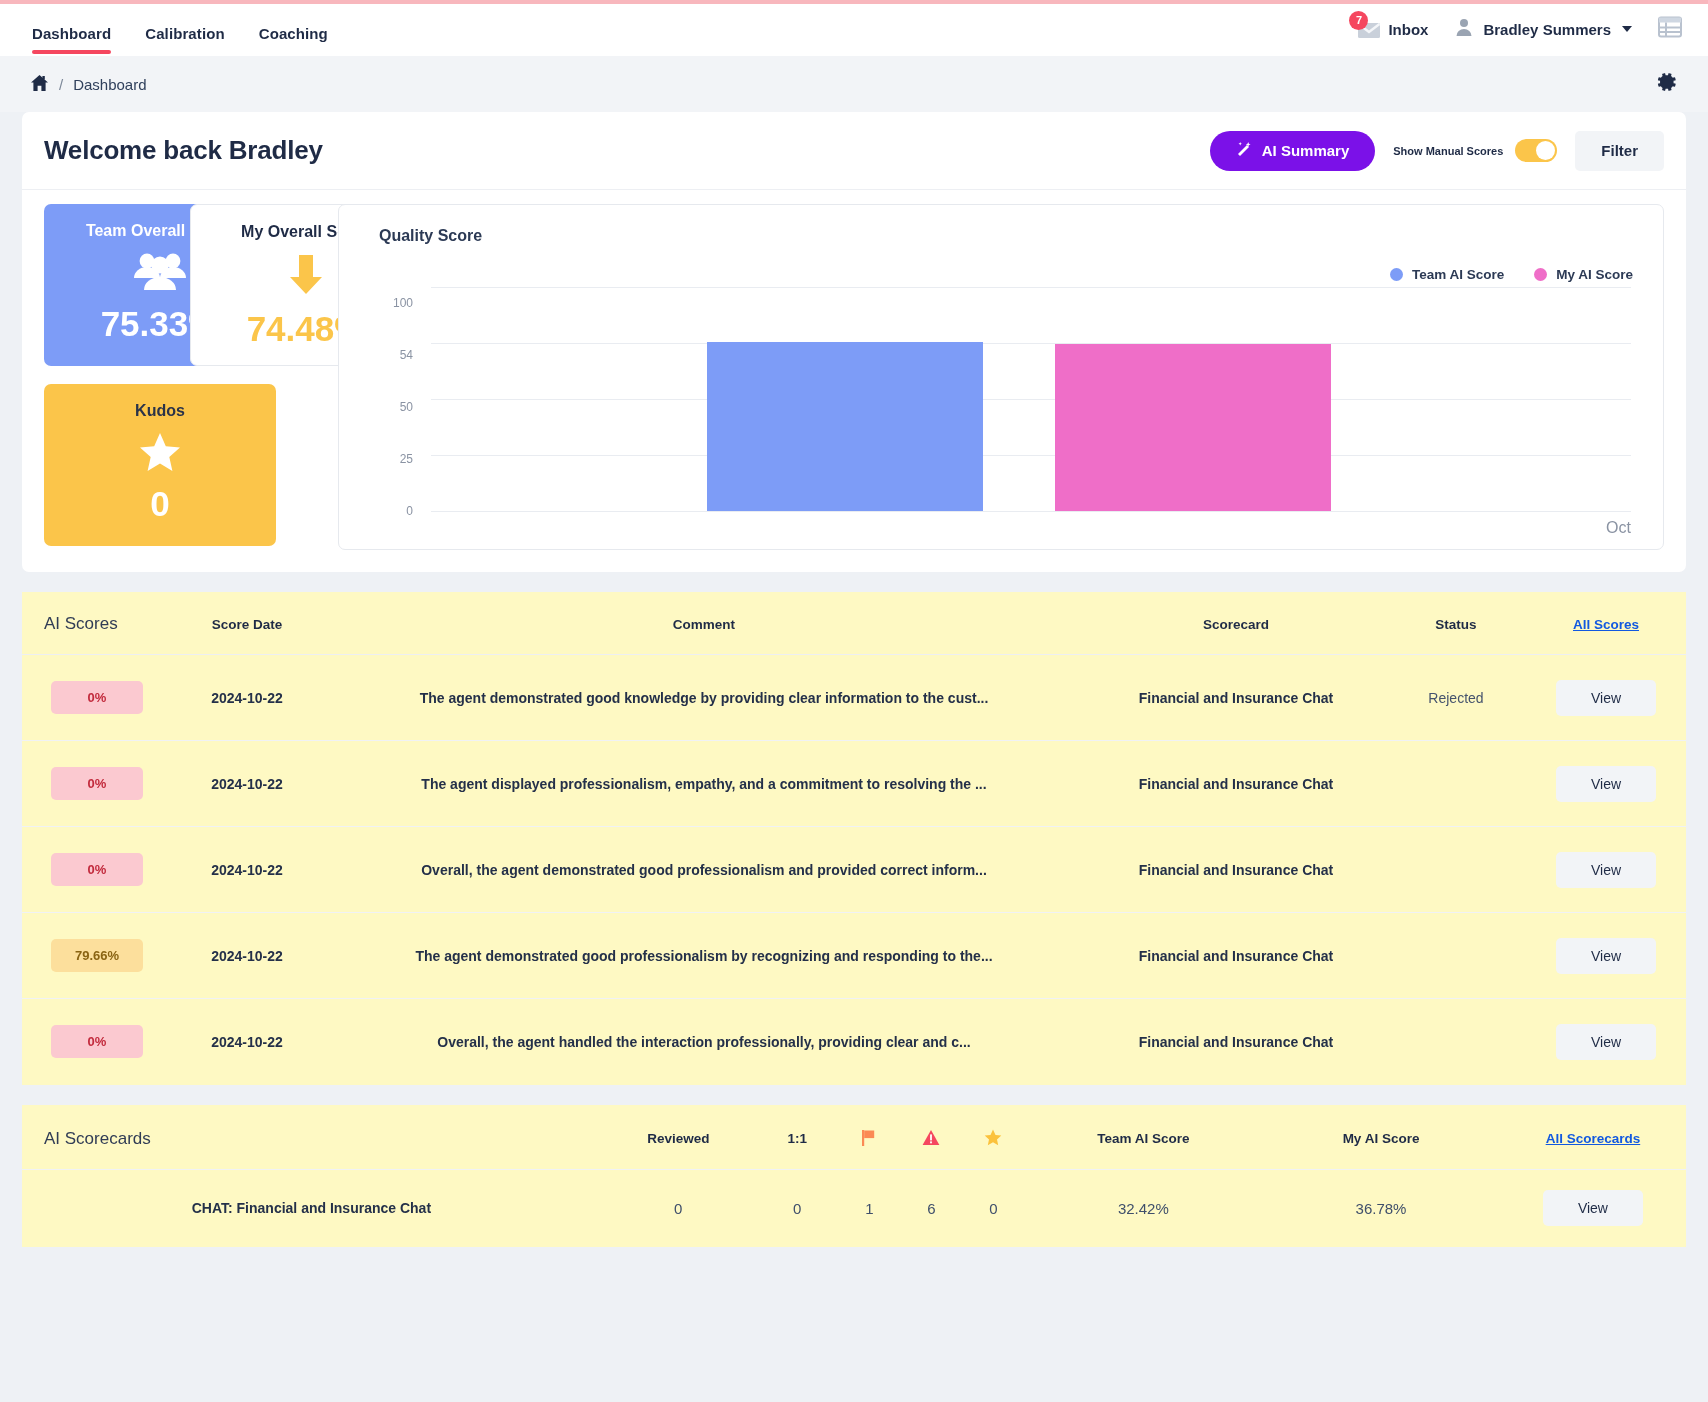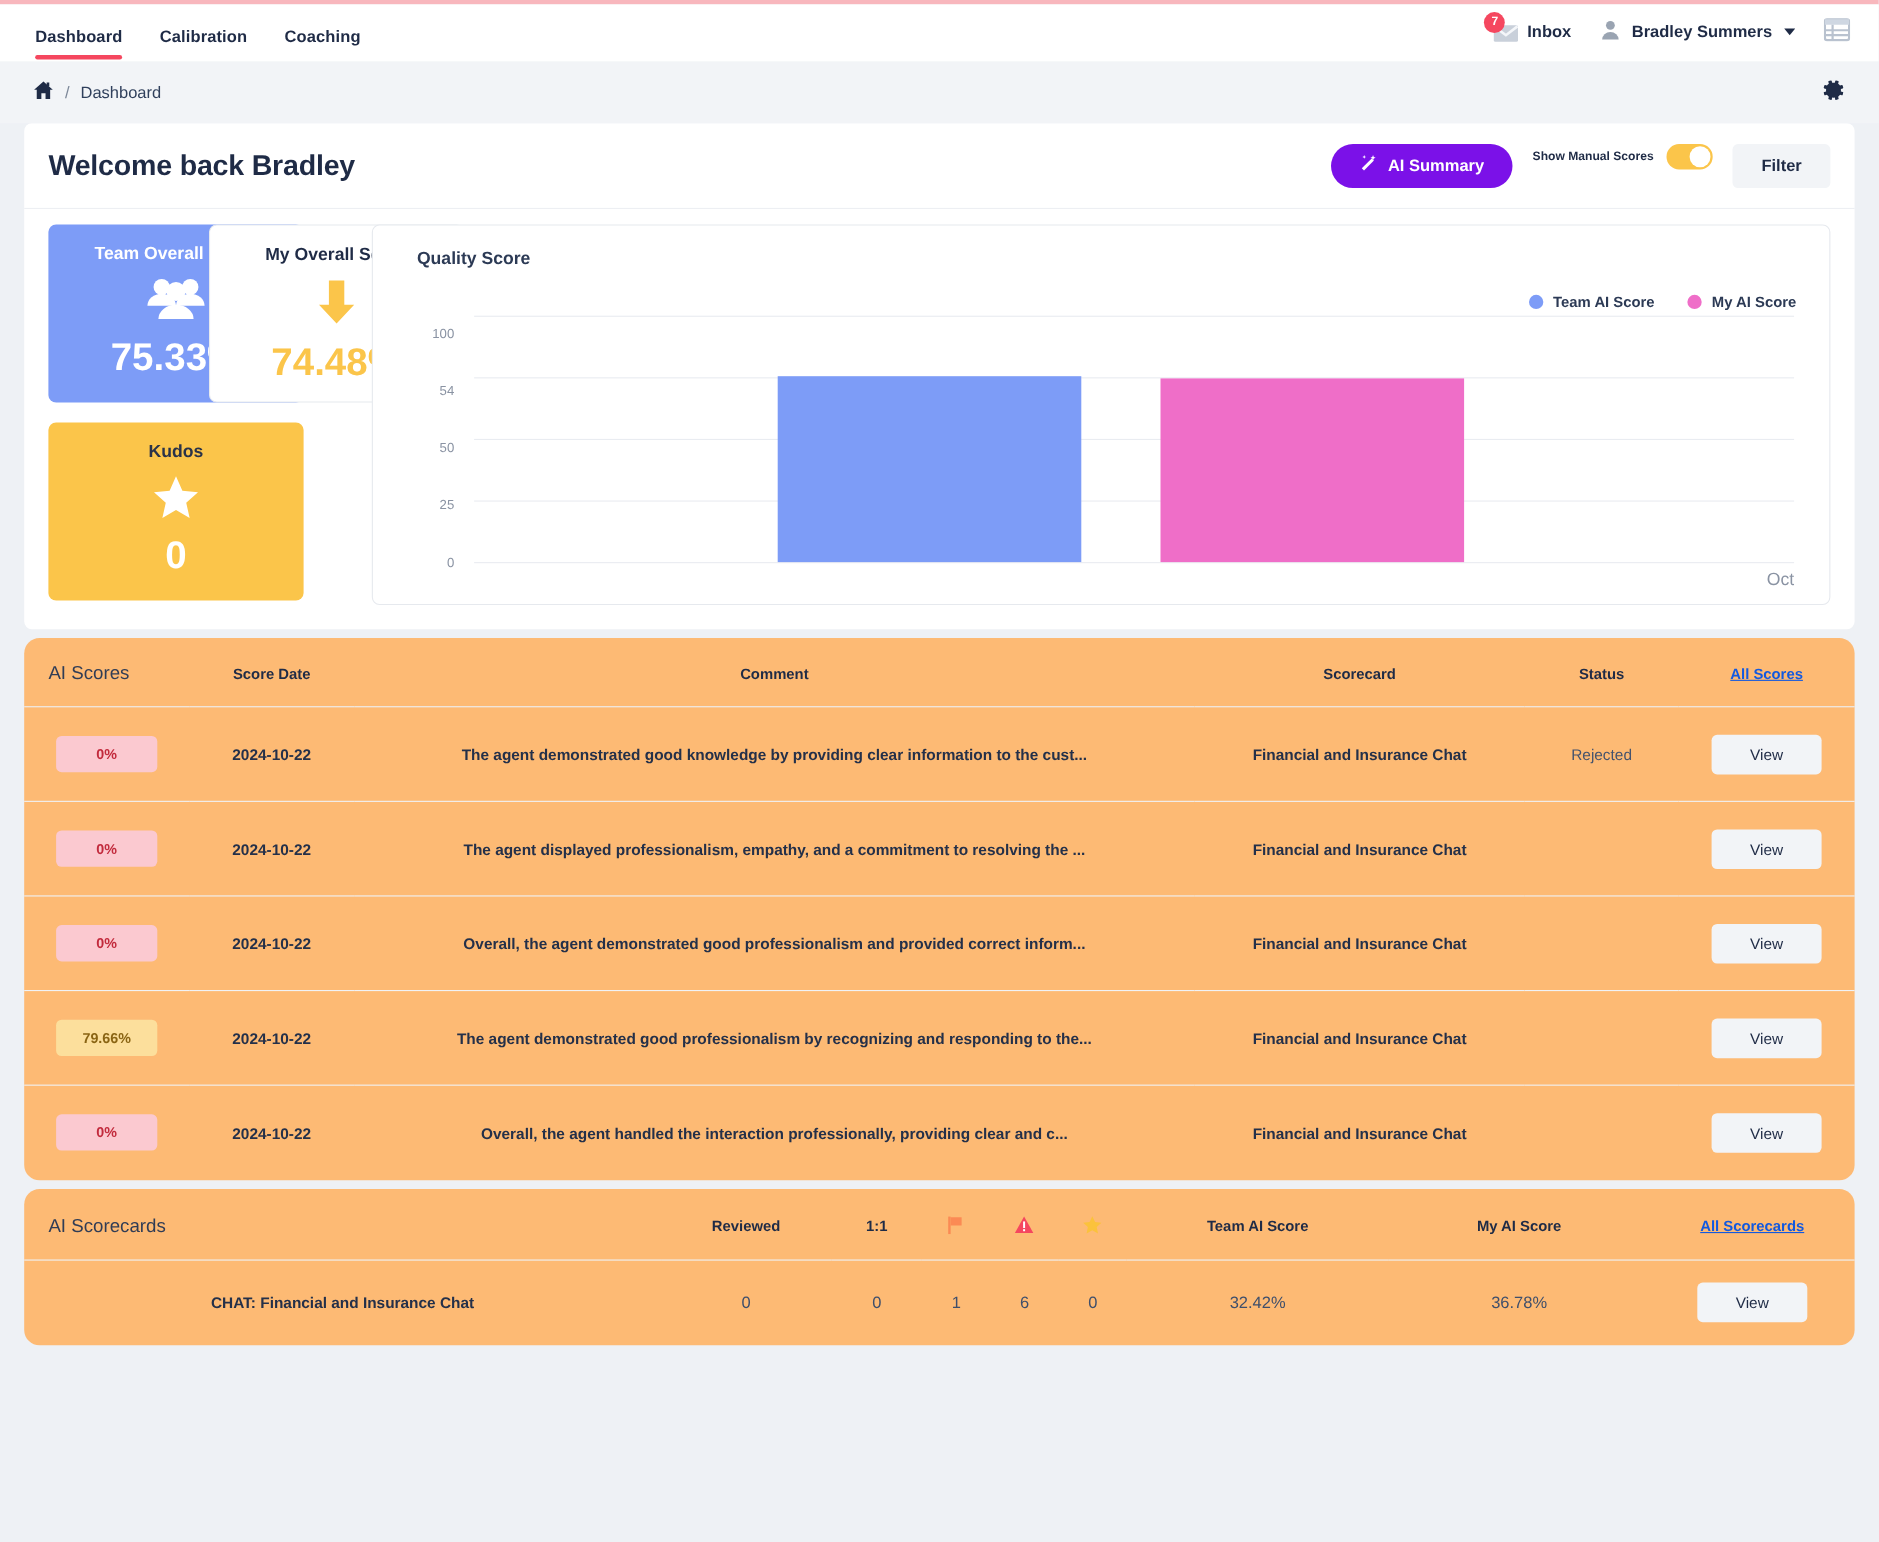--- a/index.html
+++ b/index.html
@@ -61,21 +61,21 @@
   .content { padding: 0 22px; }
 
   .card-panel { background:#fff; border-radius: 7px; }
 
   
   .welcome {
     height: 78px; display:flex; align-items:center; padding: 0 22px;
     border-bottom: 1px solid #edeff3;
   }
   .welcome h1 { font-size: 26px; font-weight: bold; letter-spacing:-.2px; }
-  .welcome-actions { margin-left:auto; display:flex; align-items:flex-start; gap: 18px; }
+  .welcome-actions { margin-left:auto; display:flex; align-items:center; gap: 18px; }
   .ai-summary-btn {
     background:#7b11e8; color:#fff; border:none; border-radius: 22px;
     height: 40px; padding: 0 26px; font-size: 15px; font-weight: bold;
     display:flex; align-items:center; gap: 9px; cursor:pointer;
     font-family:"Liberation Sans", sans-serif;
   }
   .toggle-group { display:flex; align-items:center; gap: 12px; }
   .toggle-label { font-size: 11px; font-weight: bold; }
   .toggle {
     width: 42px; height: 23px; border-radius: 12px; background:#fbc54a;
@@ -128,21 +128,21 @@
   .legend-dot { width: 13px; height: 13px; border-radius:50%; }
   .plot { position:relative; height: 250px; margin-top: 42px; }
   .y-ticks { position:absolute; left:0; top:16px; bottom: 26px; width: 42px; }
   .y-tick { position:absolute; right: 8px; font-size: 12px; color:#8a93a3; transform: translateY(-50%); }
   .grid-area { position:absolute; left: 52px; right: 8px; top: 0; bottom: 26px; }
   .grid-line { position:absolute; left:0; right:0; height:1px; background:#e9ecf1; }
   .bar { position:absolute; bottom:0; }
   .x-label { position:absolute; bottom: 0; left: 52px; right: 8px; text-align:right; font-size: 16px; color:#8a93a3; }
 
   
-  .section { background:#fdba74; border-radius: 14px; margin-top: 8px; }
+  .section { background:#fef9c3; border-radius: 0; margin-top: 20px; }
   table { width: 100%; border-collapse: collapse; }
   .hdr-row th {
     font-size: 13.5px; font-weight: bold; color:#1f2b46; padding: 22px 0 20px 0;
     border-bottom: 1px solid #edeff3;
   }
   .hdr-row th.left { text-align:left; }
   .sec-title { font-size: 17px; font-weight: 500; color:#303c55; padding-left: 22px; }
   .all-link { color:#1259e0; text-decoration: underline; font-size: 13.5px; font-weight:bold; cursor:pointer; }
 
   .score-row td { padding: 0; height: 86px; border-bottom:1px solid #f0f2f5; text-align:center; }

